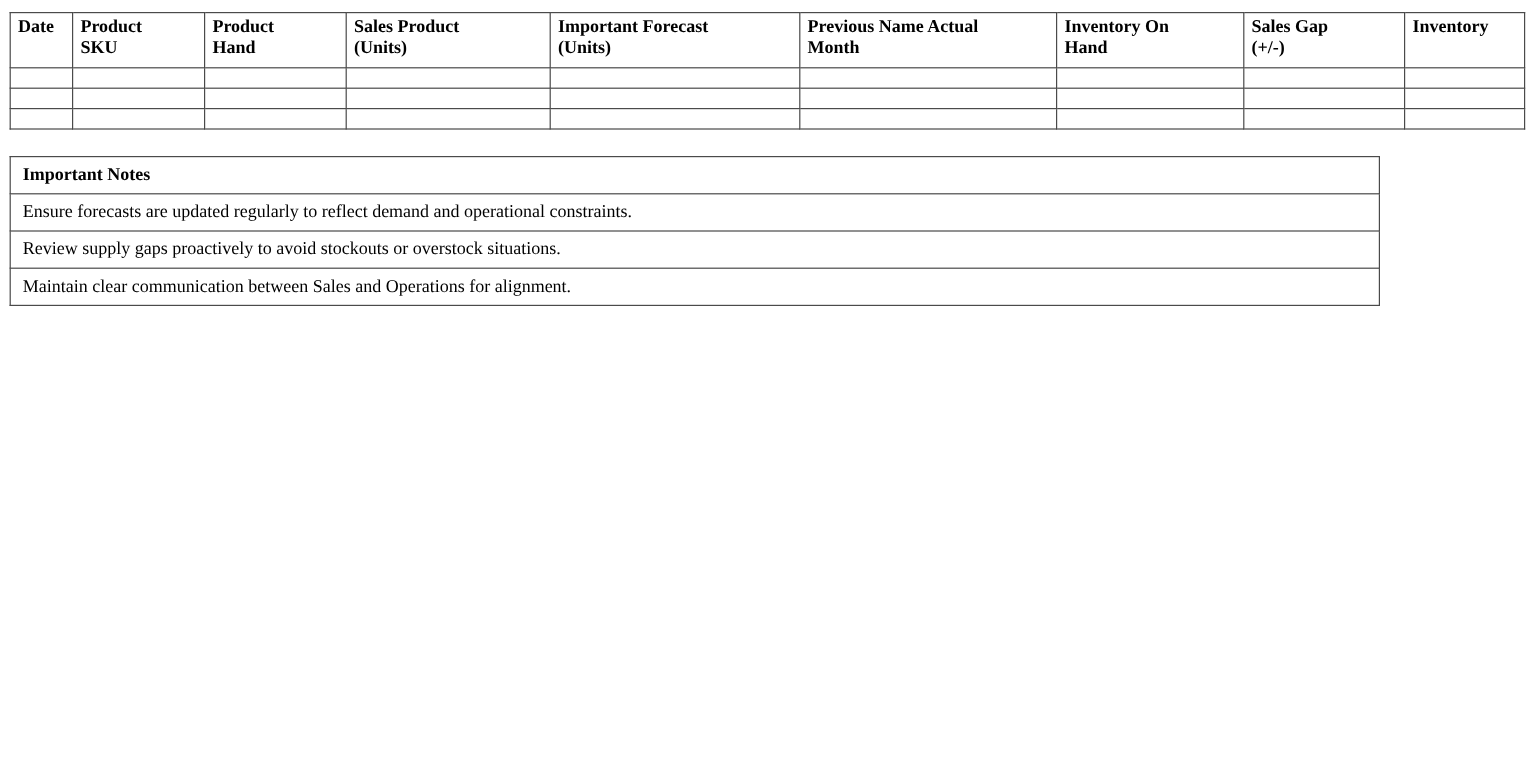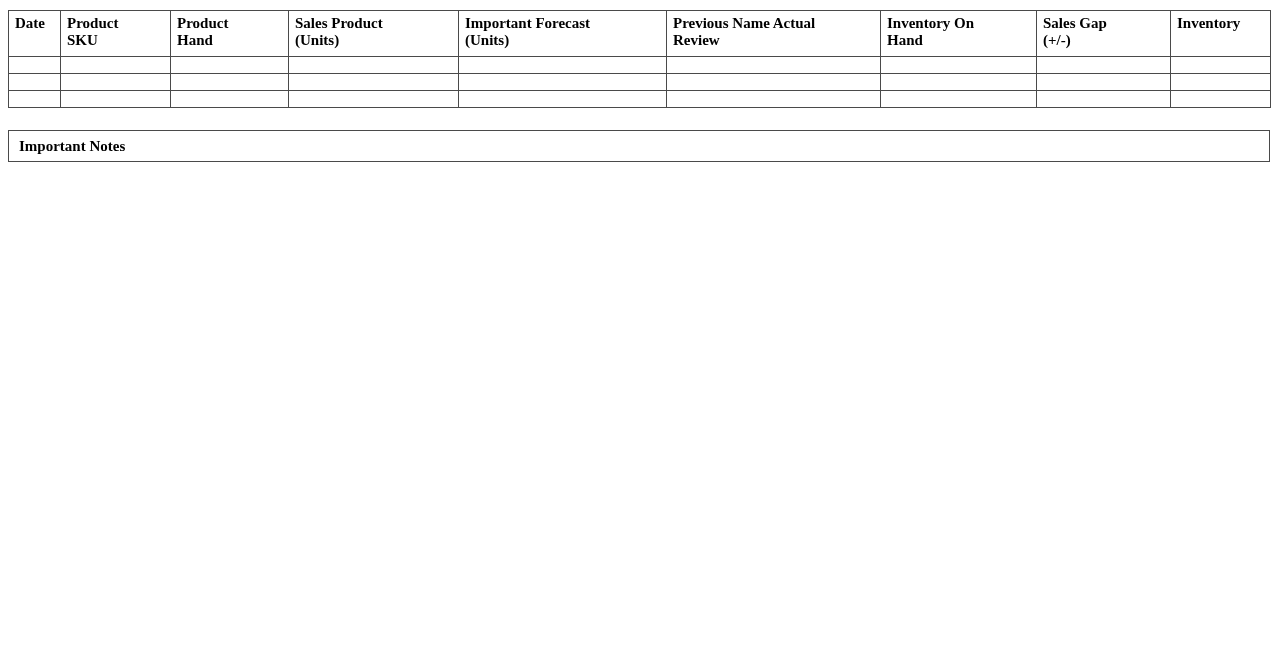--- a/index.html
+++ b/index.html
@@ -57,21 +57,21 @@
   .col-gap         { width: 134px; }
   .col-comments    { width: 100px; }
   .hdr-line2 { display: block; }
   .hdr-comments { text-align: center; }
 
   
   .notes-wrap {
     margin-top: 22px;
   }
   .notes-table {
-    width: 1262px;
+    width: 1142px;
     padding-left: 44px;
   }
   .notes-table td {
     border: 1px solid #4a4a4a;
     padding: 6px 10px;
     line-height: 1.2;
     height: 26px;
     box-sizing: border-box;
   }
   .notes-table .notes-head {
@@ -100,21 +100,21 @@
         <th class="col-salesfc">
           <span>Sales Product</span>
           <span class="hdr-line2">(Units)</span>
         </th>
         <th class="col-opsfc">
           <span>Important Forecast</span>
           <span class="hdr-line2">(Units)</span>
         </th>
         <th class="col-prevsales">
           <span>Previous Name Actual</span>
-          <span class="hdr-line2">Review</span>
+          <span class="hdr-line2">Month</span>
         </th>
         <th class="col-inventory">
           <span>Inventory On</span>
           <span class="hdr-line2">Hand</span>
         </th>
         <th class="col-gap">
           <span>Sales Gap</span>
           <span class="hdr-line2">(+/-)</span>
         </th>
         <th class="col-comments hdr-comments">
@@ -158,17 +158,26 @@
       </tr>
     </tbody>
   </table>
 
   <div class="notes-wrap">
     <table class="notes-table">
       <tbody>
         <tr>
           <td class="notes-head">Important Notes</td>
         </tr>
+        <tr>
+          <td>Ensure forecasts are updated regularly to reflect demand and operational constraints.</td>
+        </tr>
+        <tr>
+          <td>Review supply gaps proactively to avoid stockouts or overstock situations.</td>
+        </tr>
+        <tr>
+          <td>Maintain clear communication between Sales and Operations for alignment.</td>
+        </tr>
       </tbody>
     </table>
   </div>
 
 </div>
 
 </body></html>

